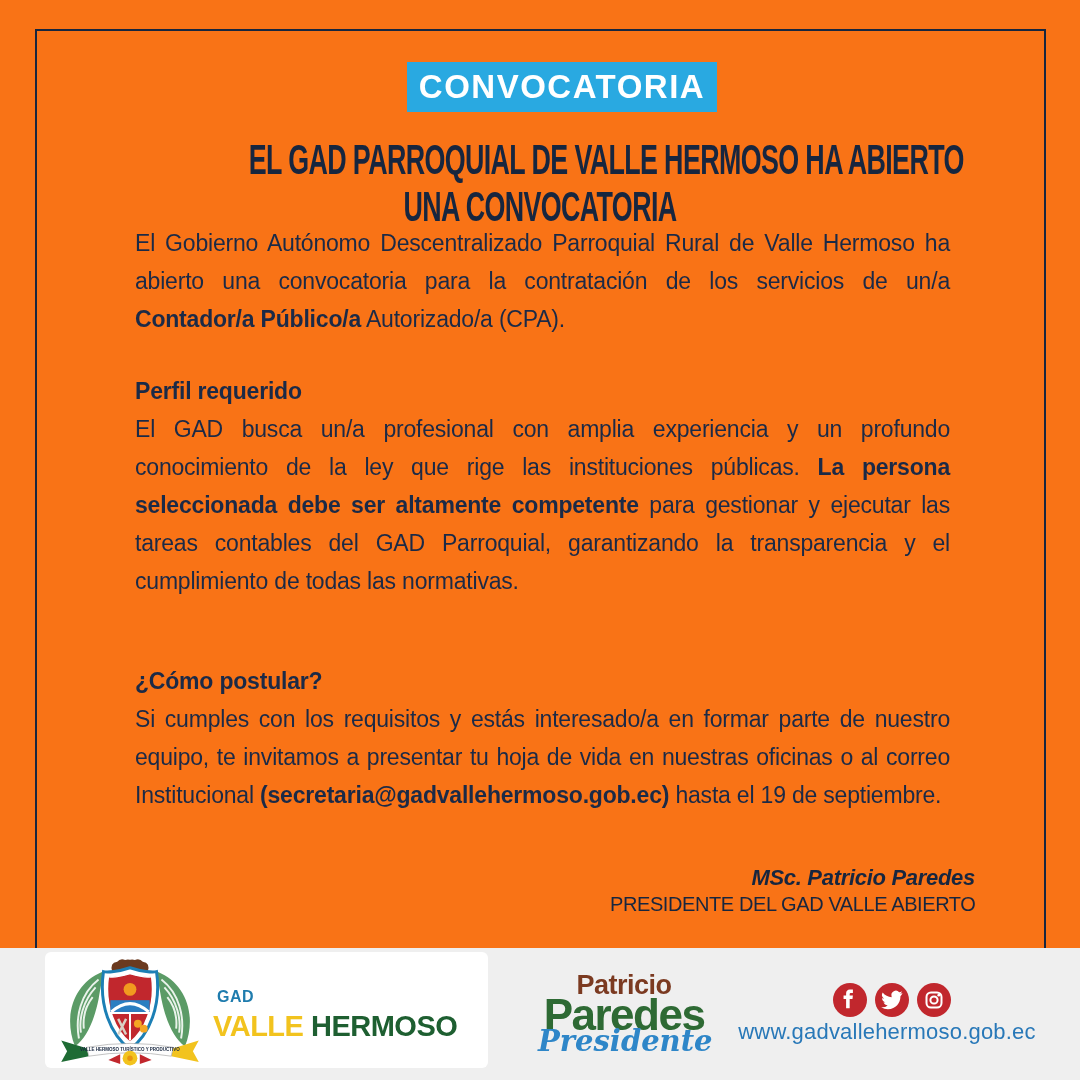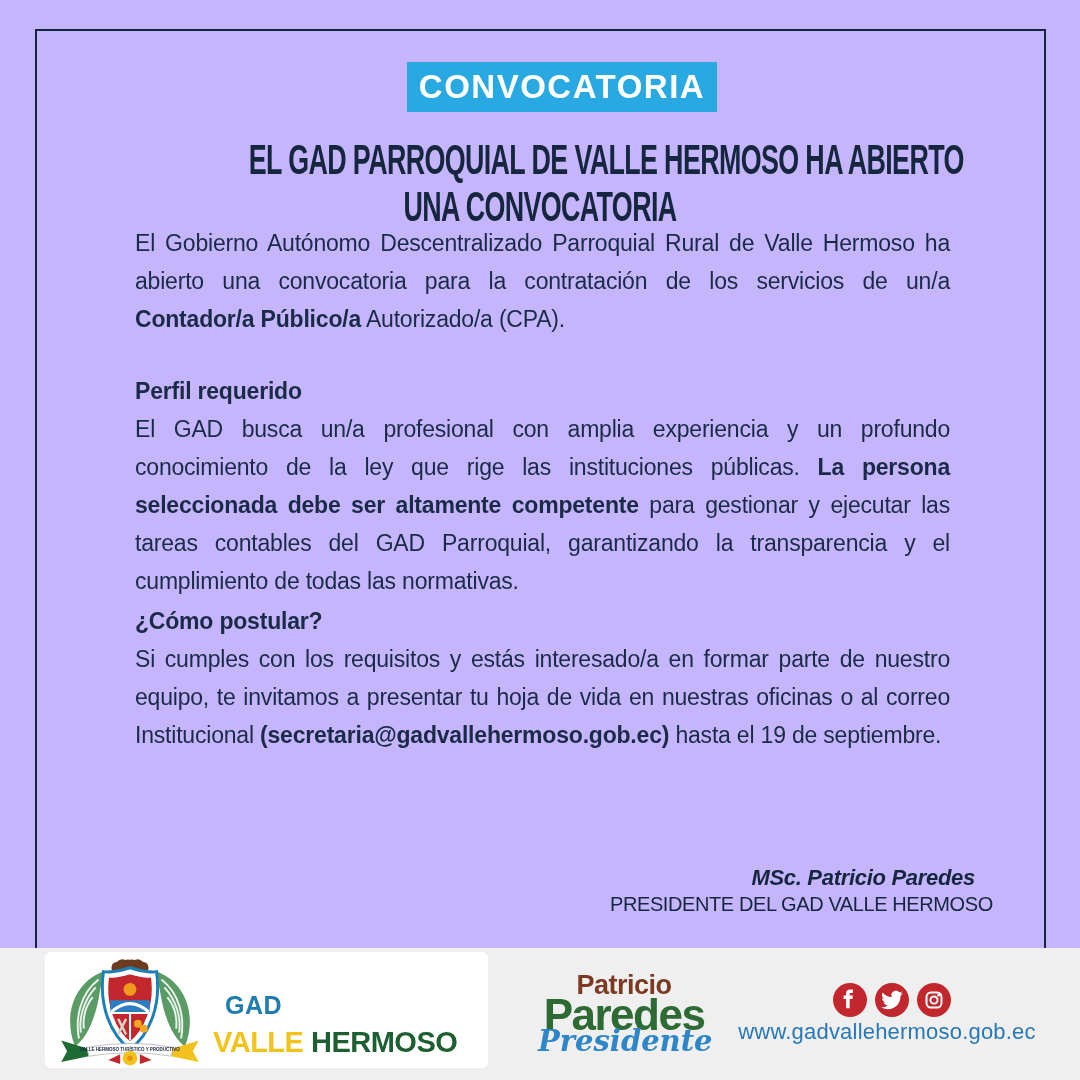--- a/index.html
+++ b/index.html
@@ -1,46 +1,46 @@
 <!DOCTYPE html>
 <html><head>
 <meta charset="utf-8">
 <style>
   html,body{margin:0;padding:0;}
   body{width:1080px;height:1080px;background:#ffffff;font-family:"Liberation Sans",sans-serif;color:#1b2a47;overflow:hidden;}
-  .page{position:relative;width:1080px;height:1080px;background:#c4b5fd;}
+  .page{position:relative;width:1080px;height:1080px;background:#f97316;}
 
   .frame{position:absolute;left:35px;top:29px;width:1011px;height:1019px;border:2px solid #17263f;box-sizing:border-box;}
 
   .banner{position:absolute;top:62px;left:407px;width:310px;height:50px;background:#29a9e1;display:flex;align-items:center;justify-content:center;}
   .banner span{color:#ffffff;font-weight:bold;font-size:33px;letter-spacing:1.5px;}
 
   .title{position:absolute;top:136px;left:85px;width:910px;text-align:center;color:#17263f;font-weight:bold;font-size:42px;line-height:47px;letter-spacing:-1px;transform:scaleX(0.64);transform-origin:50% 50%;white-space:nowrap;}
 
   .body-block{position:absolute;left:135px;width:815px;text-align:justify;font-size:23px;line-height:38px;letter-spacing:-0.2px;color:#1b2a47;}
   .body-block p{margin:0;}
   .p1{top:224px;}
   .p2{top:372px;}
-  .p3{top:602px;}
+  .p3{top:662px;}
   .sec-heading{font-weight:bold;margin:0;text-align:left;}
   b{font-weight:bold;}
 
   .contact{position:absolute;left:145px;top:849px;font-size:22px;line-height:38px;color:#1b2a47;}
   .contact div{white-space:nowrap;}
 
   .signature{position:absolute;left:610px;top:864px;width:365px;text-align:center;color:#17263f;}
   .signature .name{font-size:22px;font-weight:bold;font-style:italic;line-height:27px;letter-spacing:-0.3px;text-align:right;}
   .signature .role{font-size:20px;line-height:26px;letter-spacing:-0.4px;white-space:nowrap;}
 
   .footer{position:absolute;left:0;top:948px;width:1080px;height:132px;background:#efefef;}
 
   .logo-card{position:absolute;left:45px;top:4px;width:443px;height:116px;background:#ffffff;border-radius:6px;}
   .crest{position:absolute;left:6px;top:2px;}
   .gad-text{position:absolute;left:168px;top:31px;line-height:1;}
-  .gad-line1,.gad-line2{color:#1f7cae;font-weight:bold;font-size:25px;line-height:20px;letter-spacing:0.5px;margin:12px;}
+  .gad-line1,.gad-line2{color:#1f7cae;font-weight:bold;font-size:16px;line-height:20px;letter-spacing:0.5px;margin:4px;}
   .gad-line3{font-size:29px;font-weight:bold;line-height:31px;margin:0;letter-spacing:-0.5px;white-space:nowrap;}
   .valle{color:#f2c31e;}
   .hermoso{color:#1e5f31;}
 
   .campaign{position:absolute;left:538px;top:0;width:172px;height:132px;}
   .campaign .first{position:absolute;top:22px;left:0;width:100%;text-align:center;color:#7b3a21;font-weight:bold;font-size:27px;letter-spacing:-0.5px;}
   .campaign .last{position:absolute;top:42px;left:0;width:100%;text-align:center;color:#2e6a34;font-weight:bold;font-size:44px;letter-spacing:-1.5px;}
   .campaign .crole{position:absolute;top:76px;left:0;width:100%;text-align:center;color:#2e86c8;font-style:italic;font-weight:bold;font-size:29px;font-family:"DejaVu Serif",serif;}
 
   .socials{position:absolute;left:833px;top:35px;display:flex;gap:8px;}
@@ -74,21 +74,21 @@
   </div>
 
   <div class="body-block p3">
     <p class="sec-heading">¿Cómo postular?</p>
     <p><span>Si cumples con los requisitos y estás interesado/a en formar parte de nuestro equipo, te invitamos a presentar tu hoja de vida en nuestras oficinas o al correo Institucional </span><b>(secretaria@gadvallehermoso.gob.ec)</b><span> hasta el 19 de septiembre.</span></p>
   </div>
 
 
   <div class="signature">
     <div class="name">MSc. Patricio Paredes</div>
-    <div class="role">PRESIDENTE DEL GAD VALLE HERMOSO</div>
+    <div class="role">PRESIDENTE DEL GAD VALLE ABIERTO</div>
   </div>
 
   <div class="footer">
 
     <div class="logo-card">
       <svg class="crest" width="158" height="112" viewBox="0 0 160 114">
 
         <path d="M52 18 C22 30 12 64 24 94 C36 86 44 66 48 46 C50 34 52 26 52 18 Z" fill="#5b9b66"></path>
         <path d="M48 26 C30 40 24 64 28 86 M45 34 C32 48 28 66 30 80 M42 44 C34 54 32 66 33 76" stroke="#e9f3ea" stroke-width="2" fill="none"></path>
         <path d="M108 18 C138 30 148 64 136 94 C124 86 116 66 112 46 C110 34 108 26 108 18 Z" fill="#5b9b66"></path>

